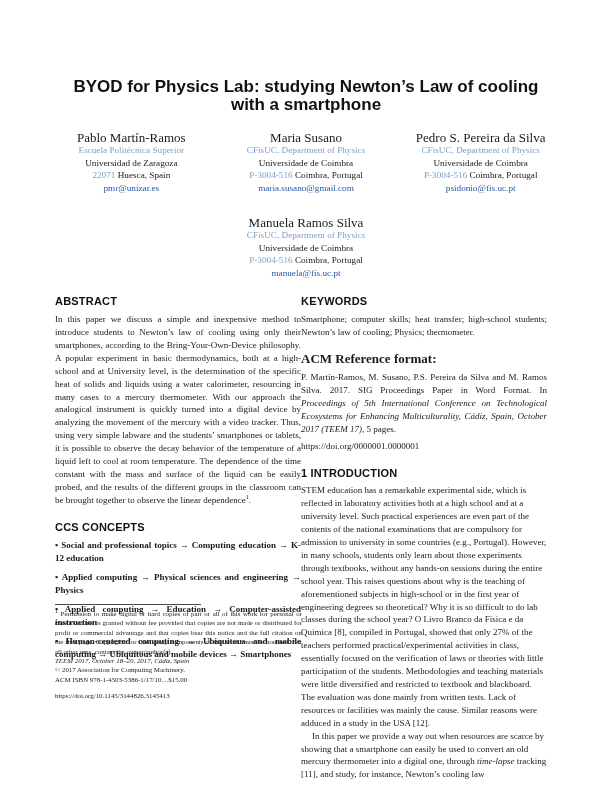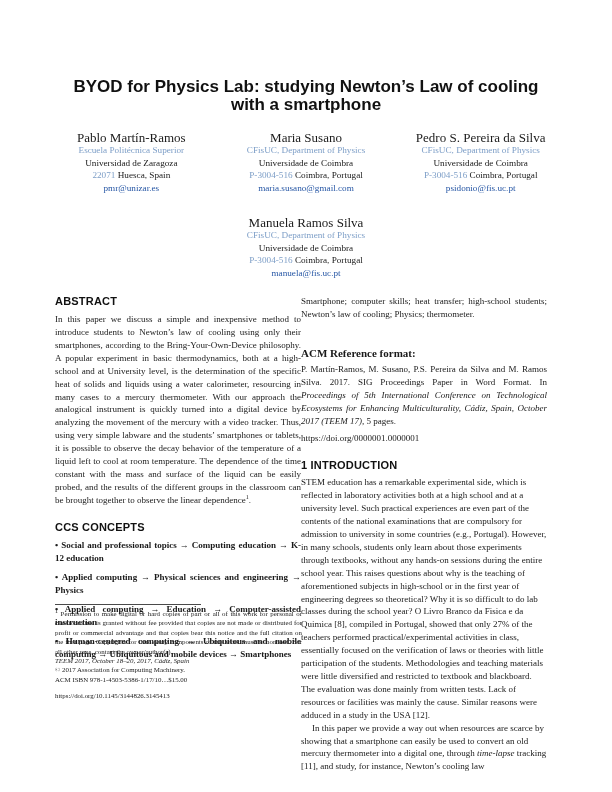--- a/index.html
+++ b/index.html
@@ -63,23 +63,23 @@
   .body-p.left { text-align:left; }
   .mb { margin-bottom:14px; }
   .ccs-item {
     font-size:9px;
     line-height:13px;
     font-weight:bold;
     text-align:justify;
     margin-bottom:6px;
   }
   .ref-head {
-    font-size:11px;
+    font-size:13px;
     font-weight:bold;
-    margin:26px 0 4px 0;
+    margin:12px 0 4px 0;
   }
   .doi-line {
     font-size:9px;
     line-height:12.9px;
     color:#1a1a1a;
     text-decoration:none;
     display:inline-block;
   }
   h2.intro-head { margin:14px 0 5px 0; }
   .indent { text-indent:11px; }
@@ -151,20 +151,21 @@
       <p class="body-p mb"><span>In this paper we discuss a simple and inexpensive method to introduce students to Newton’s law of cooling using only their smartphones, according to the Bring-Your-Own-Device philosophy. A popular experiment in basic thermodynamics, both at a high-school and at University level, is the determination of the specific heat of solids and liquids using a water calorimeter, resourcing in many cases to a mercury thermometer. With our approach the analogical instrument is quickly turned into a digital device by analyzing the movement of the mercury with a video tracker. Thus, using very simple labware and the students’ smartphones or tablets, it is possible to observe the decay behavior of the temperature of a liquid left to cool at room temperature. The dependence of the time constant with the mass and surface of the liquid can be easily probed, and the results of the different groups in the classroom can be brought together to observe the linear dependence</span><sup>1</sup><span>.</span></p>
 
       <h2 class="sec">CCS CONCEPTS</h2>
       <p class="ccs-item">• Social and professional topics → Computing education → K-12 education</p>
       <p class="ccs-item">• Applied computing → Physical sciences and engineering → Physics</p>
       <p class="ccs-item">• Applied computing → Education → Computer-assisted instruction</p>
       <p class="ccs-item">• Human-centered computing → Ubiquitous and mobile computing → Ubiquitous and mobile devices → Smartphones</p>
     </div>
 
     <div class="col">
+      <h2 class="sec">KEYWORDS</h2>
       <p class="body-p">Smartphone; computer skills; heat transfer; high-school students; Newton’s law of cooling; Physics; thermometer.</p>
 
       <p class="ref-head">ACM Reference format:</p>
       <p class="body-p"><span>P. Martín-Ramos, M. Susano, P.S. Pereira da Silva and M. Ramos Silva. 2017. SIG Proceedings Paper in Word Format. In </span><span class="it">Proceedings of 5th International Conference on Technological Ecosystems for Enhancing Multiculturality, Cádiz, Spain, October 2017 (TEEM 17),</span><span> 5 pages.</span></p>
       <a class="doi-line" href="#">https://doi.org/0000001.0000001</a>
 
       <h2 class="sec intro-head">1 INTRODUCTION</h2>
       <p class="body-p left">STEM education has a remarkable experimental side, which is reflected in laboratory activities both at a high school and at a university level. Such practical experiences are even part of the contents of the national examinations that are compulsory for admission to university in some countries (e.g., Portugal). However, in many schools, students only learn about those experiments through textbooks, without any hands-on sessions during the entire school year. This raises questions about why is the teaching of aforementioned subjects in high-school or in the first year of engineering degrees so theoretical? Why it is so difficult to do lab classes during the school year? O Livro Branco da Fisica e da Quimica [8], compiled in Portugal, showed that only 27% of the teachers performed practical/experimental activities in class, essentially focused on the verification of laws or theories with little participation of the students. Methodologies and teaching materials were little diversified and restricted to textbook and blackboard. The evaluation was done mainly from written tests. Lack of resources or facilities was mainly the cause. Similar reasons were adduced in a study in the USA [12].</p>
       <p class="body-p left indent"><span>In this paper we provide a way out when resources are scarce by showing that a smartphone can easily be used to convert an old mercury thermometer into a digital one, through </span><span class="it">time-lapse</span><span> tracking [11], and study, for instance, Newton’s cooling law</span></p>
     </div>

